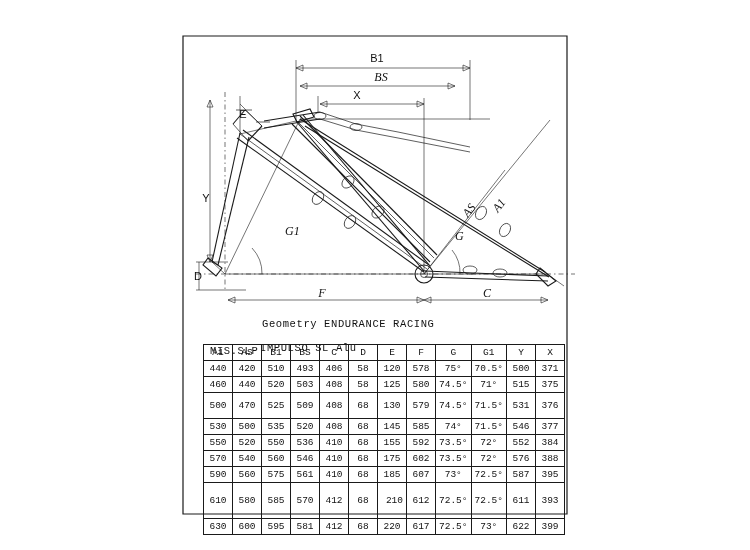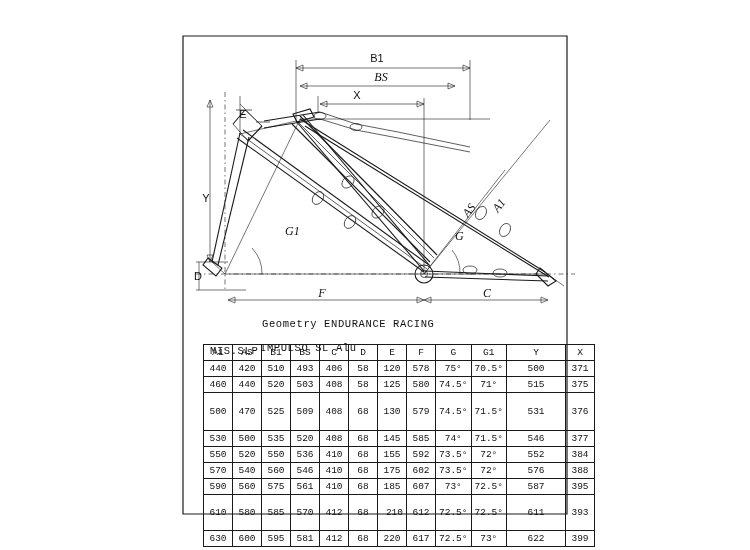--- a/index.html
+++ b/index.html
@@ -201,21 +201,21 @@
             <td style="border:0.7px solid #1a1a1a;text-align:center;padding:1px 3px;min-width:22px;height:13px;">580</td>
             <td style="border:0.7px solid #1a1a1a;text-align:center;padding:1px 3px;min-width:22px;height:13px;">74.5°</td>
             <td style="border:0.7px solid #1a1a1a;text-align:center;padding:1px 3px;min-width:22px;height:13px;">71°</td>
             <td style="border:0.7px solid #1a1a1a;text-align:center;padding:1px 3px;min-width:22px;height:13px;">515</td>
             <td style="border:0.7px solid #1a1a1a;text-align:center;padding:1px 3px;min-width:22px;height:13px;">375</td>
           </tr>
           <tr>
             <td style="border:0.7px solid #1a1a1a;text-align:center;padding:1px 3px;min-width:22px;height:13px;">500</td>
             <td style="border:0.7px solid #1a1a1a;text-align:center;padding:1px 3px;min-width:22px;height:13px;">470</td>
             <td style="border:0.7px solid #1a1a1a;text-align:center;padding:1px 3px;min-width:22px;height:13px;">525</td>
-            <td style="border:0.7px solid #1a1a1a;text-align:center;padding:12px 3px;min-width:22px;height:13px;">509</td>
+            <td style="border:0.7px solid #1a1a1a;text-align:center;padding:6px 3px;min-width:22px;height:13px;">509</td>
             <td style="border:0.7px solid #1a1a1a;text-align:center;padding:1px 3px;min-width:22px;height:13px;">408</td>
             <td style="border:0.7px solid #1a1a1a;text-align:center;padding:1px 3px;min-width:22px;height:13px;">68</td>
             <td style="border:0.7px solid #1a1a1a;text-align:center;padding:1px 3px;min-width:22px;height:13px;margin-left:48px;">130</td>
             <td style="border:0.7px solid #1a1a1a;text-align:center;padding:1px 3px;min-width:22px;height:13px;">579</td>
             <td style="border:0.7px solid #1a1a1a;text-align:center;padding:1px 3px;min-width:22px;height:13px;">74.5°</td>
             <td style="border:0.7px solid #1a1a1a;text-align:center;padding:1px 3px;min-width:22px;height:13px;">71.5°</td>
             <td style="border:0.7px solid #1a1a1a;text-align:center;padding:1px 3px;min-width:22px;height:13px;margin-left:32px;">531</td>
             <td style="border:0.7px solid #1a1a1a;text-align:center;padding:1px 3px;min-width:22px;height:13px;">376</td>
           </tr>
           <tr>
@@ -250,21 +250,21 @@
             <td style="border:0.7px solid #1a1a1a;text-align:center;padding:1px 3px;min-width:22px;height:13px;">570</td>
             <td style="border:0.7px solid #1a1a1a;text-align:center;padding:1px 3px;min-width:22px;height:13px;">540</td>
             <td style="border:0.7px solid #1a1a1a;text-align:center;padding:1px 3px;min-width:22px;height:13px;">560</td>
             <td style="border:0.7px solid #1a1a1a;text-align:center;padding:1px 3px;min-width:22px;height:13px;">546</td>
             <td style="border:0.7px solid #1a1a1a;text-align:center;padding:1px 3px;min-width:22px;height:13px;">410</td>
             <td style="border:0.7px solid #1a1a1a;text-align:center;padding:1px 3px;min-width:22px;height:13px;">68</td>
             <td style="border:0.7px solid #1a1a1a;text-align:center;padding:1px 3px;min-width:22px;height:13px;">175</td>
             <td style="border:0.7px solid #1a1a1a;text-align:center;padding:1px 3px;min-width:22px;height:13px;">602</td>
             <td style="border:0.7px solid #1a1a1a;text-align:center;padding:1px 3px;min-width:22px;height:13px;">73.5°</td>
             <td style="border:0.7px solid #1a1a1a;text-align:center;padding:1px 3px;min-width:22px;height:13px;">72°</td>
-            <td style="border:0.7px solid #1a1a1a;text-align:center;padding:1px 18px;min-width:22px;height:13px;">576</td>
+            <td style="border:0.7px solid #1a1a1a;text-align:center;padding:1px 3px;min-width:22px;height:13px;">576</td>
             <td style="border:0.7px solid #1a1a1a;text-align:center;padding:1px 3px;min-width:22px;height:13px;">388</td>
           </tr>
           <tr>
             <td style="border:0.7px solid #1a1a1a;text-align:center;padding:1px 3px;min-width:22px;height:13px;">590</td>
             <td style="border:0.7px solid #1a1a1a;text-align:center;padding:1px 3px;min-width:22px;height:13px;">560</td>
             <td style="border:0.7px solid #1a1a1a;text-align:center;padding:1px 3px;min-width:22px;height:13px;">575</td>
             <td style="border:0.7px solid #1a1a1a;text-align:center;padding:1px 3px;min-width:22px;height:13px;">561</td>
             <td style="border:0.7px solid #1a1a1a;text-align:center;padding:1px 3px;min-width:22px;height:13px;">410</td>
             <td style="border:0.7px solid #1a1a1a;text-align:center;padding:1px 3px;min-width:22px;height:13px;">68</td>
             <td style="border:0.7px solid #1a1a1a;text-align:center;padding:1px 3px;min-width:22px;height:13px;">185</td>

